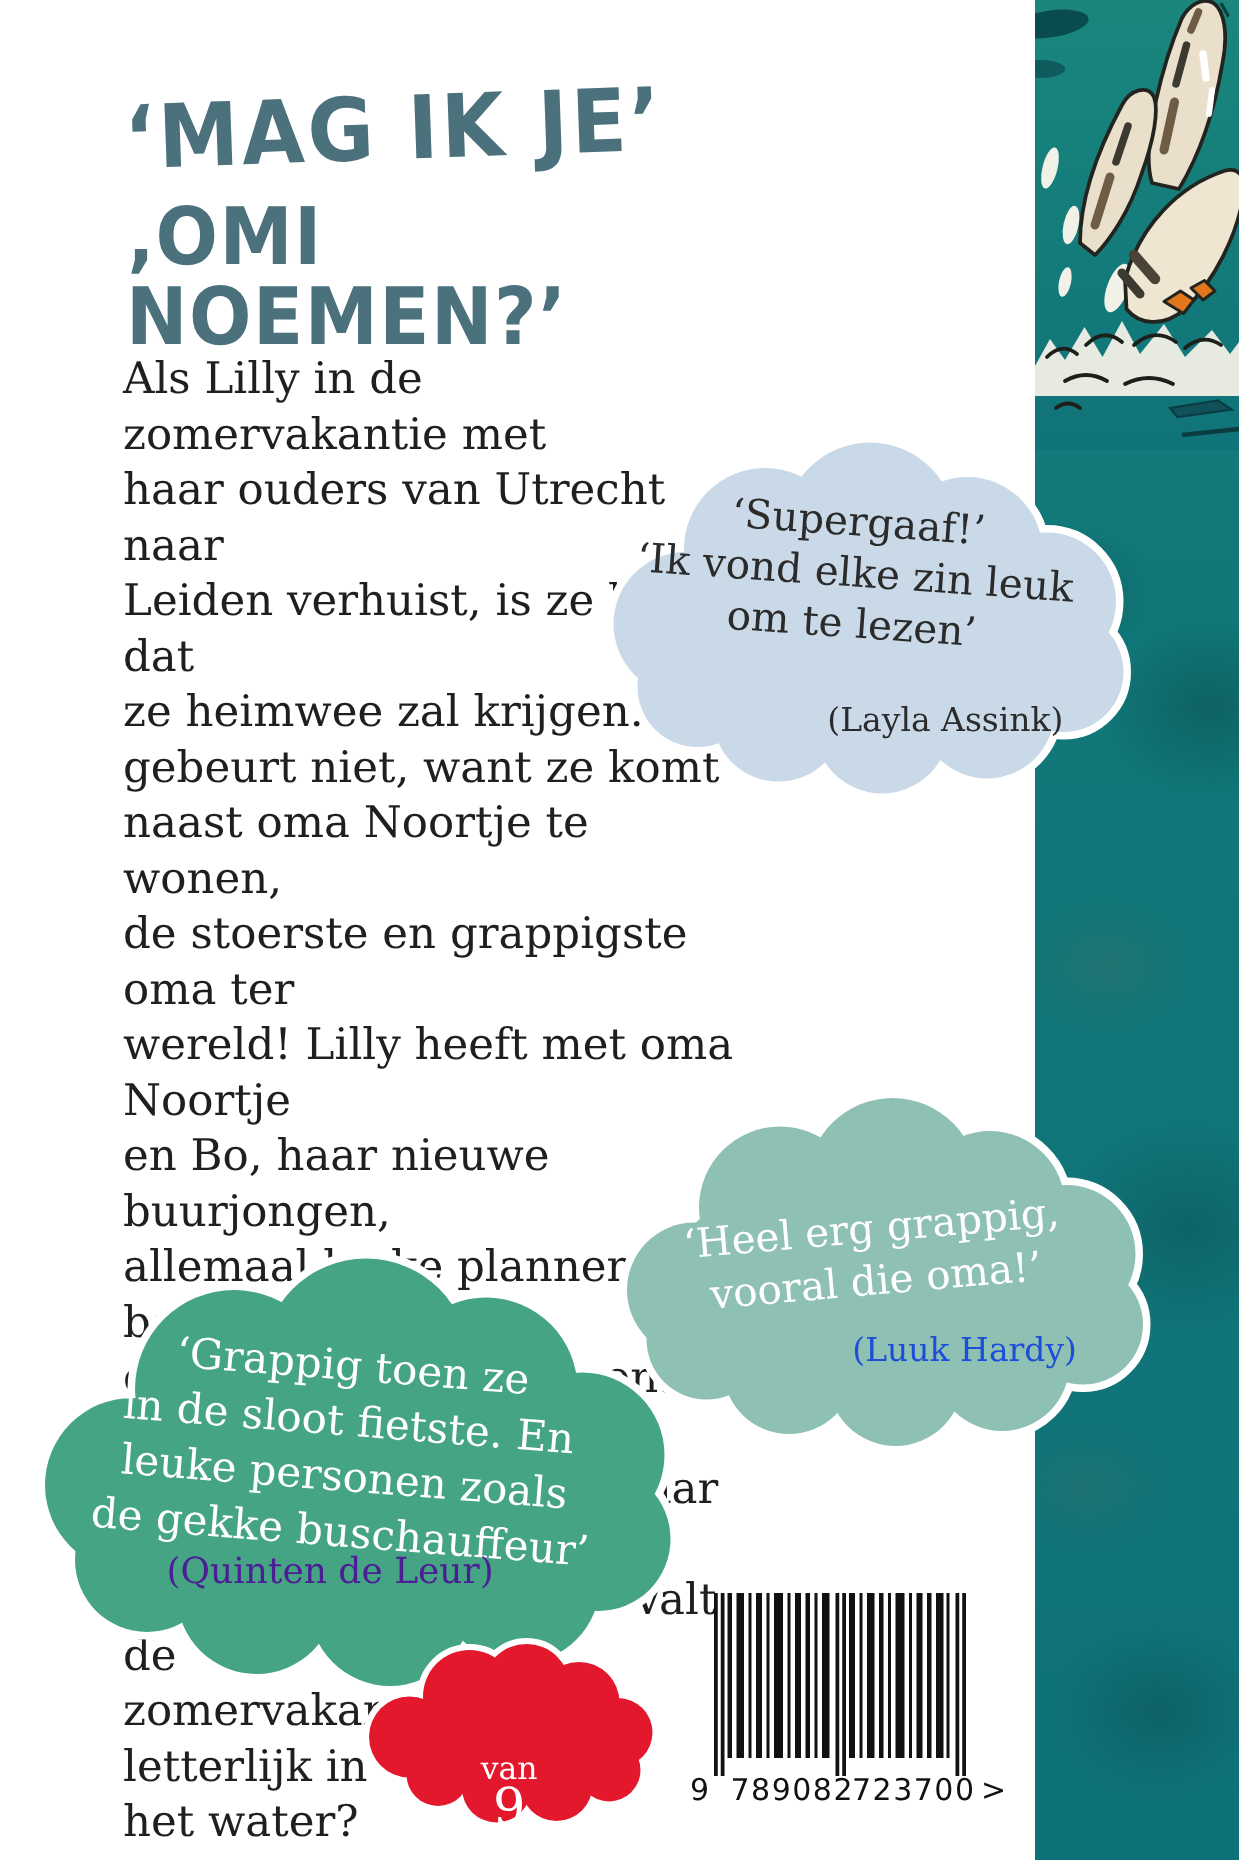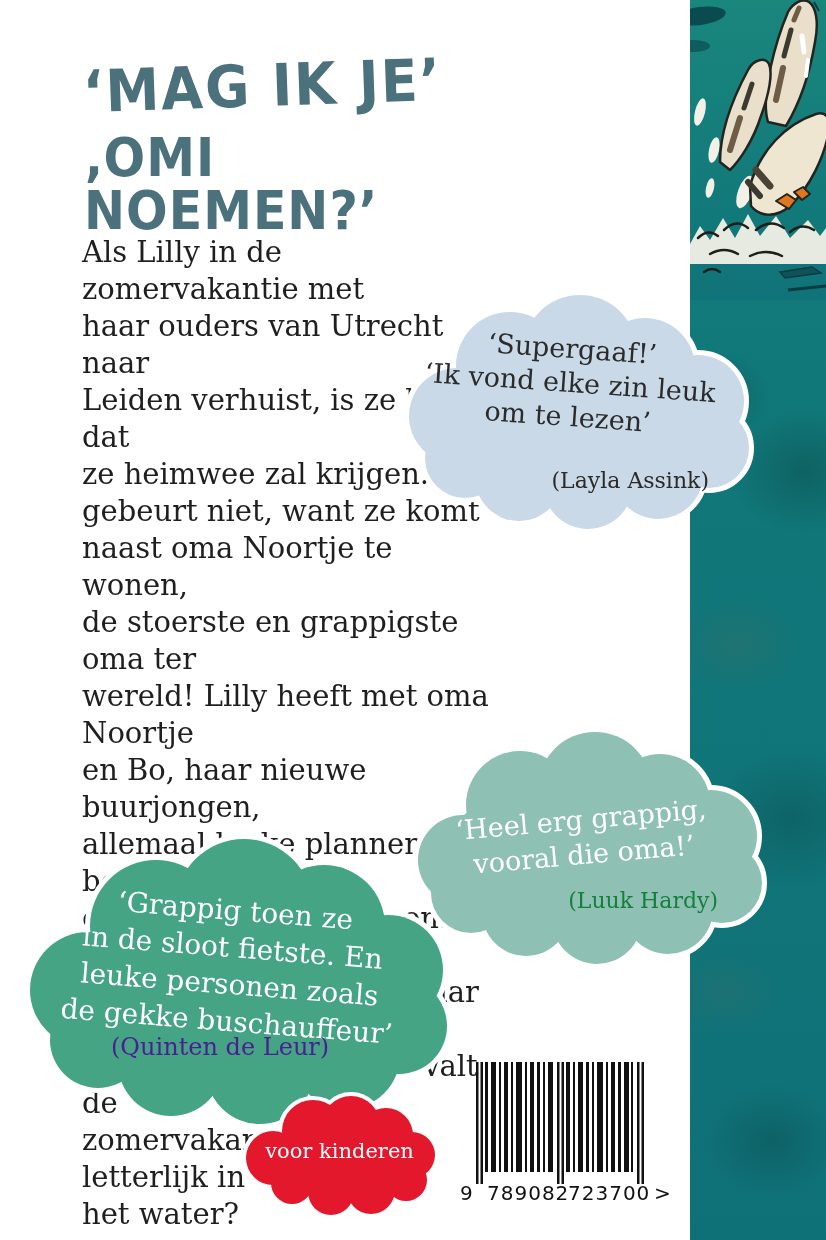--- a/index.html
+++ b/index.html
@@ -195,21 +195,21 @@
           <circle cx="180" cy="124" r="84"></circle>
             <circle cx="258" cy="127" r="60"></circle>
           <circle cx="100" cy="124" r="58"></circle>
         </g>
       </defs>
       <use href="#cb-teal" fill="#ffffff" stroke="#ffffff" stroke-width="10"></use>
       <use href="#cb-teal" fill="#8fc0b4"></use>
     </svg>
     <div class="cloud-text" style="color: rgb(255, 255, 255);">‘Heel erg grappig,
 vooral die oma!’</div>
-    <div class="attribution" style="color: #15803d;">(Luuk Hardy)</div>
+    <div class="attribution" style="color: #1d4ed8;">(Luuk Hardy)</div>
   </div>
 
   <div class="cloud cloud-green">
     <svg width="430" height="275" viewBox="0 0 430 275">
       <defs>
         <g id="cb-green">
           <circle cx="72" cy="148" r="58"></circle>
             <circle cx="140" cy="84" r="66"></circle>
           <circle cx="228" cy="66" r="69"></circle>
             <circle cx="308" cy="84" r="61"></circle>
@@ -248,21 +248,20 @@
             <circle cx="94" cy="98" r="23"></circle>
           <circle cx="55" cy="89" r="21"></circle>
             <circle cx="100" cy="64" r="44"></circle>
           <circle cx="143" cy="67" r="32"></circle>
         </g>
       </defs>
       <use href="#cb-red" fill="#ffffff" stroke="#ffffff" stroke-width="8"></use>
       <use href="#cb-red" fill="#e3182c"></use>
     </svg>
     <div class="cloud-text" style="color: rgb(255, 255, 255);">
-      <div>voor kinderen</div>
       <div class="age-line2">
         <span>van</span>
         <span class="age-big">9</span>
         
         
       </div>
     </div>
   </div>
 
   <div class="barcode">

